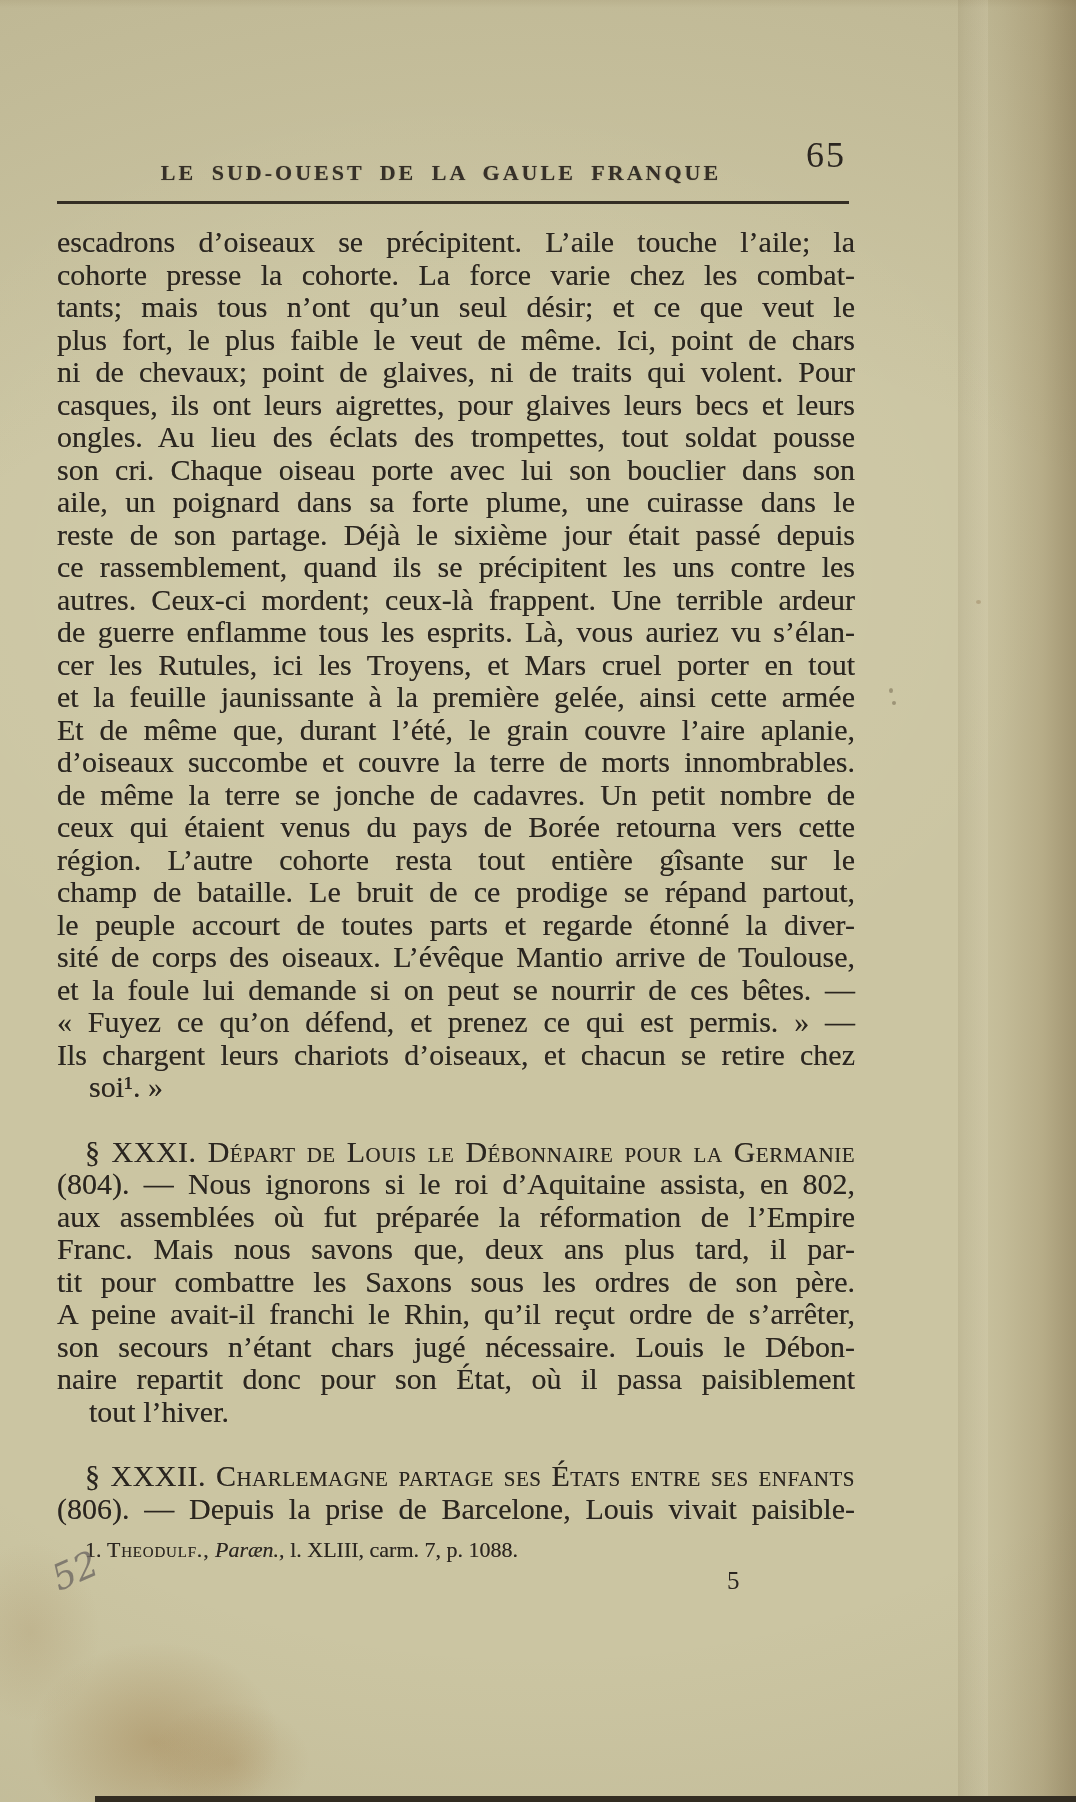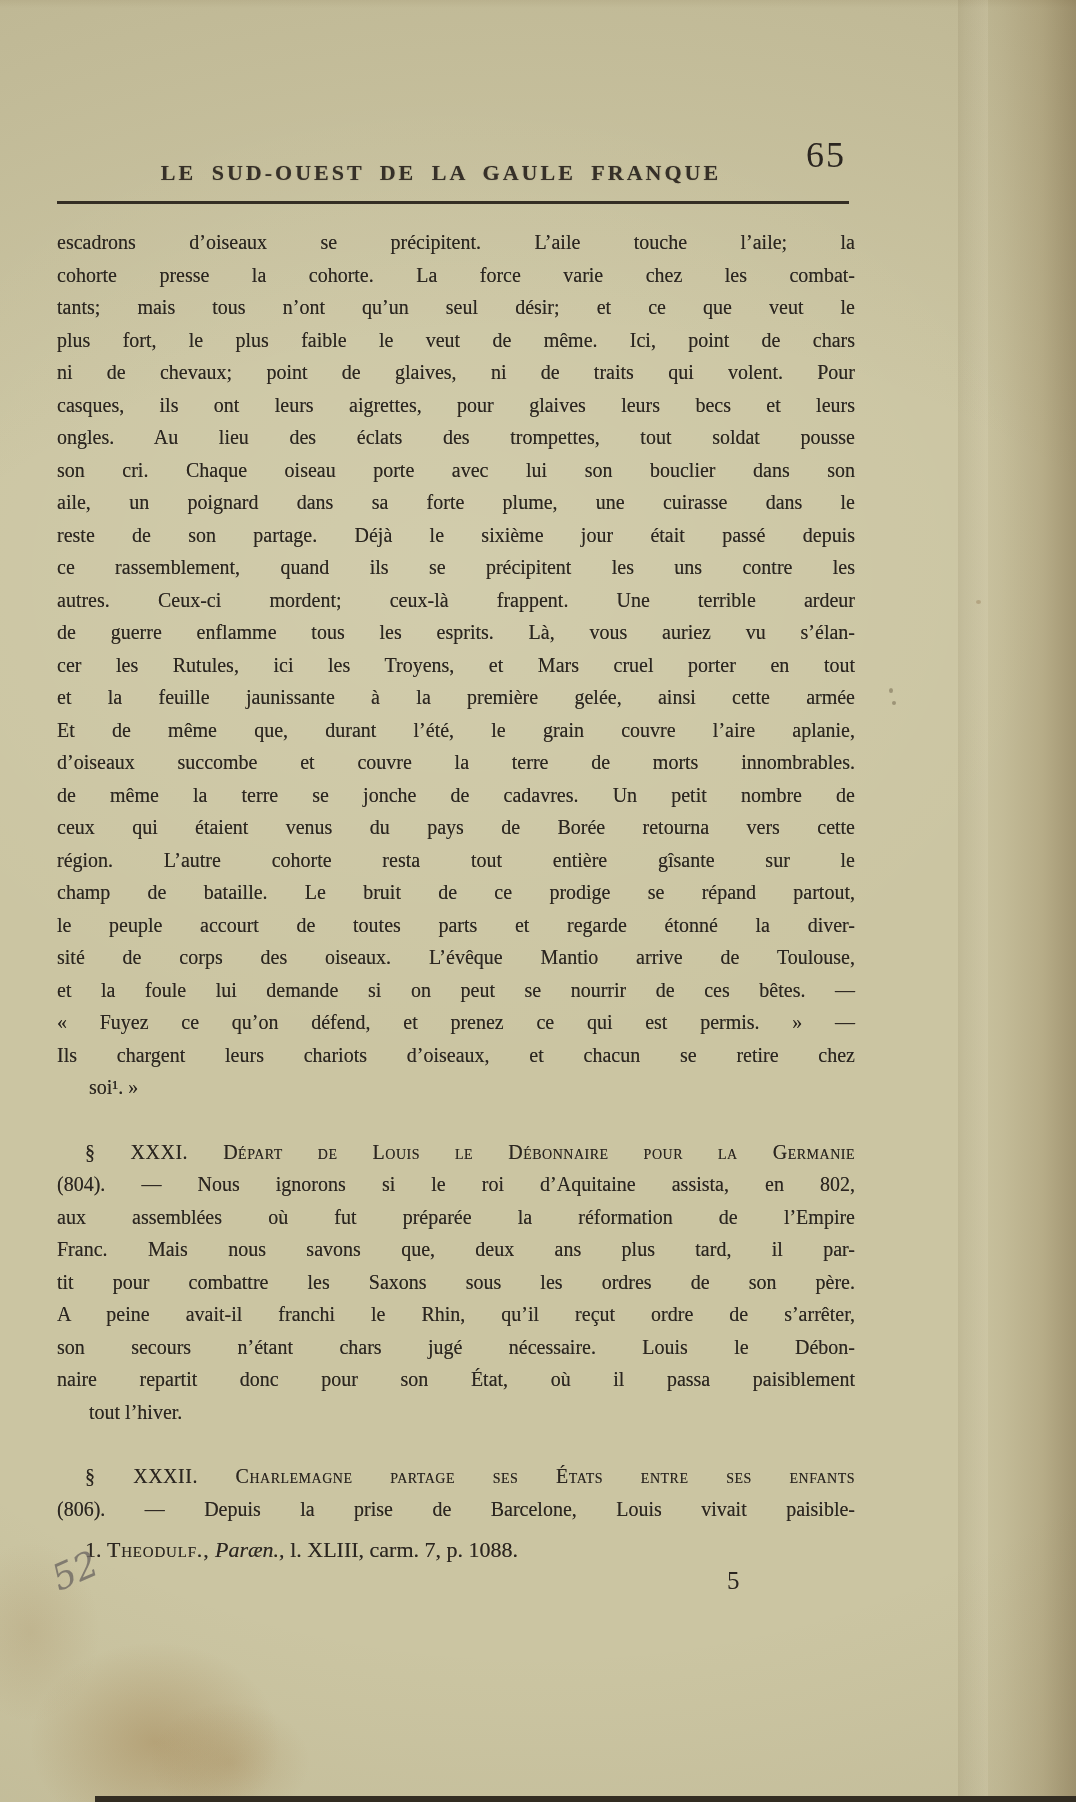--- a/index.html
+++ b/index.html
@@ -40,21 +40,21 @@
   .header-title{
     position:absolute;left:42px;top:160px;width:798px;text-align:center;
     font-size:22px;font-weight:bold;letter-spacing:3px;word-spacing:7px;
     color:#363028;text-shadow:0 0 1px rgba(54,48,40,.45);
   }
   .page-number{position:absolute;left:796px;top:134px;font-size:36px;letter-spacing:2px;color:#2b2620;margin-left:10px;}
   .rule{position:absolute;left:57px;top:201px;width:792px;height:3px;background:#342e24;}
 
   .body-text{
     position:absolute;left:57px;top:226px;width:798px;
-    font-size:20px;line-height:32.5px;
+    font-size:30px;line-height:32.5px;
     text-shadow:0 0 .5px rgba(43,38,32,.55);
   }
   .line{text-align:justify;text-align-last:justify;height:32.5px;white-space:normal;}
   .line.last{text-align-last:left;margin-left:32px;}
   .line.ind{text-indent:28px;}
   .line.sc{font-variant:small-caps;letter-spacing:.5px;margin-top:32px;}
 
   .footnote{position:absolute;left:85px;top:1537px;width:760px;font-size:22px;
     text-shadow:0 0 .5px rgba(43,38,32,.5);}
   .footnote .sc{font-variant:small-caps;letter-spacing:.8px;}

